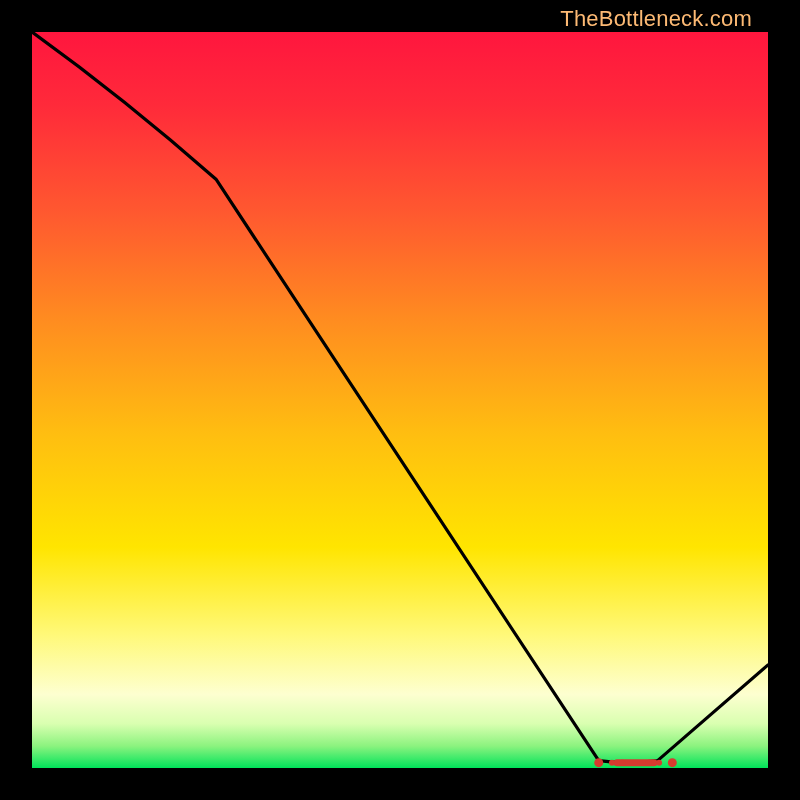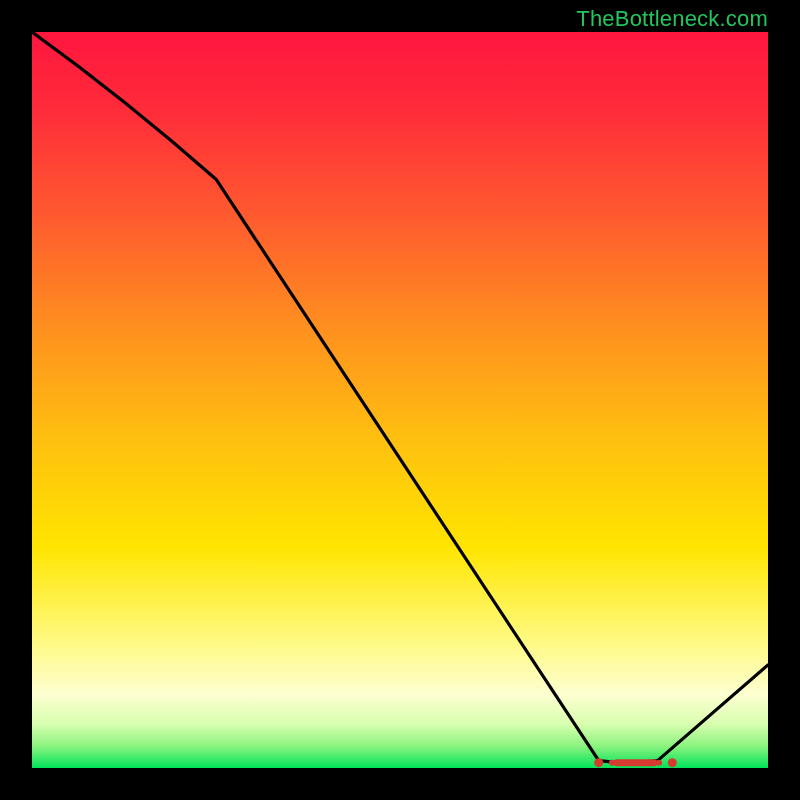--- a/index.html
+++ b/index.html
@@ -22,22 +22,22 @@
   .plot-area {
     position: absolute;
     left: 0;
     top: 0;
     width: 736px;
     height: 736px;
   }
   .watermark {
     position: absolute;
     top: 6px;
-    right: 32px;
-    color: #22c55e;
+    right: 48px;
+    color: #fdba74;
     font-size: 22px;
     font-weight: 400;
     letter-spacing: 0.2px;
     z-index: 30;
   }
   svg { display: block; }
 </style>
 </head>
 <body>
 

